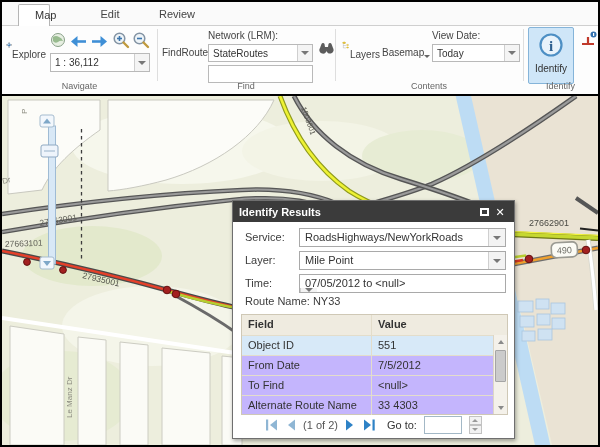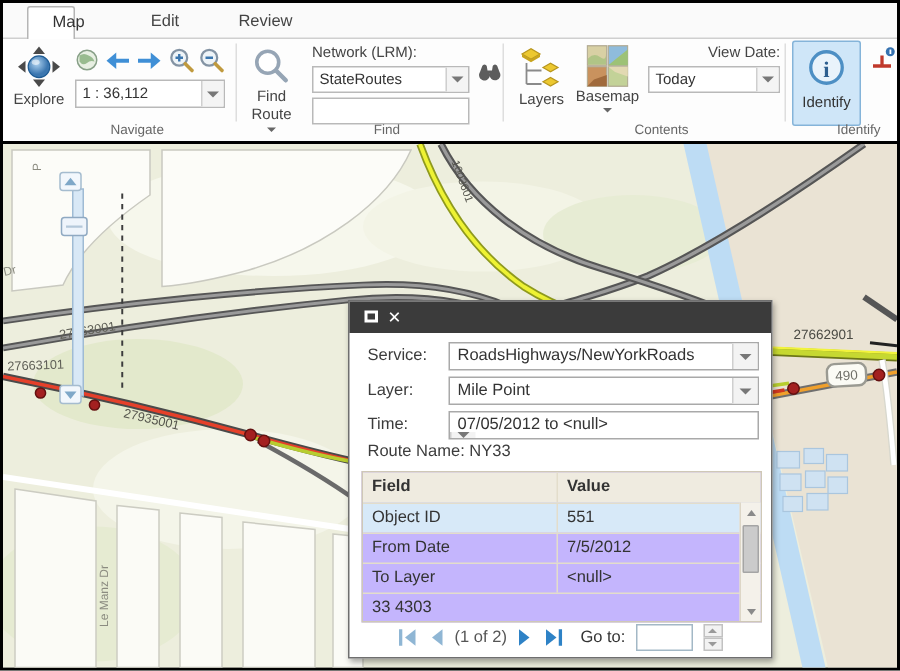--- a/index.html
+++ b/index.html
@@ -7,22 +7,22 @@
   #page{position:relative;width:600px;height:447px;background:#000;font-family:"Liberation Sans",sans-serif;overflow:hidden;}
 
   
   #tabbar{position:absolute;left:2px;top:2px;width:596px;height:24px;background:#fafafa;border-bottom:1px solid #cfcfcf;}
   .tab{position:absolute;top:2px;height:22px;line-height:21px;font-size:11px;color:#444;text-align:center;cursor:default;}
   .tab.active{background:#fff;border:1px solid #b5b5b5;border-bottom:none;border-radius:2px 2px 0 0;height:23px;color:#333;}
 
   
   #ribbon{position:absolute;left:2px;top:26px;width:596px;height:68px;background:#fdfdfd;}
   .grp-sep{position:absolute;top:3px;bottom:13px;width:1px;background:#dedede;}
-  .grp-label{position:absolute;bottom:1px;height:12px;font-size:9px;color:#666;text-align:center;margin-left:12px;}
-  .rbtn{position:absolute;display:flex;flex-direction:column;align-items:center;font-size:10px;color:#444;}
+  .grp-label{position:absolute;bottom:1px;height:12px;font-size:9px;color:#666;text-align:center;}
+  .rbtn{position:absolute;display:flex;flex-direction:row;align-items:flex-end;font-size:10px;color:#444;}
   .rbtn .lbl{margin-top:1px;line-height:11px;text-align:center;}
   .combo{position:absolute;height:19px;background:#fff;border:1px solid #b9b9b9;display:flex;align-items:center;}
   .combo .txt{flex:1;font-size:10px;color:#333;padding-left:4px;white-space:nowrap;overflow:hidden;}
   .combo .dd{width:15px;align-self:stretch;background:#f4f4f4;border-left:1px solid #cfcfcf;display:flex;align-items:center;justify-content:center;}
   .tri-dn{width:0;height:0;border-left:4px solid transparent;border-right:4px solid transparent;border-top:4px solid #777;}
   .tri-dn.sm{border-left-width:3px;border-right-width:3px;border-top-width:3px;border-top-color:#666;}
   .rlabel{position:absolute;font-size:10px;color:#444;white-space:nowrap;}
   .miniico{position:absolute;}
   #identify-btn{position:absolute;left:526px;top:1px;width:46px;height:57px;background:#cfe6f8;border:1px solid #85b4d9;border-radius:2px;display:flex;flex-direction:column;align-items:center;font-size:10px;color:#333;}
 
@@ -179,21 +179,21 @@
         <rect x="14.5" y="0.5" width="13" height="13" fill="#8fbcdc" stroke="#b0a890" stroke-width="0.8"></rect>
         <polygon points="14.5,13.5 27.5,13.5 27.5,3 20,9" fill="#9dc276"></polygon>
         <rect x="0.5" y="14.5" width="13" height="13" fill="#c9925e" stroke="#b0a890" stroke-width="0.8"></rect>
         <polygon points="0.5,27.5 13.5,27.5 13.5,20 5,23" fill="#a06a3c"></polygon>
         <rect x="14.5" y="14.5" width="13" height="13" fill="#c3d298" stroke="#b0a890" stroke-width="0.8"></rect>
         <polygon points="14.5,14.5 27.5,14.5 27.5,21 19,18" fill="#e2d9b2"></polygon>
       </svg>
       <span class="lbl">Basemap</span>
       <span class="tri-dn sm" style="margin-top:2px;"></span>
     </div>
-    <div class="rlabel" style="left:430px;top:4px;margin-left:40px;">View Date:</div>
+    <div class="rlabel" style="left:430px;top:4px;">View Date:</div>
     <div class="combo" style="left:430px;top:18px;width:88px;height:18px;">
       <span class="txt">Today</span>
       <span class="dd">
           <span class="tri-dn"></span>
         </span>
     </div>
     <div class="grp-label" style="left:333px;width:188px;">Contents</div>
     <div class="grp-sep" style="left:521px;"></div>
 
     <div id="identify-btn">
@@ -324,20 +324,21 @@
         <polygon points="45,22.5 41,27.5 49,27.5" fill="#7fa8c8"></polygon>
         <rect x="38" y="161" width="14" height="12" rx="2" fill="#f2f7fc" stroke="#a5bccf"></rect>
         <polygon points="45,170 41,165 49,165" fill="#7fa8c8"></polygon>
         <rect x="39" y="49" width="17" height="12" rx="2" fill="#eef4fb" stroke="#8fa9c2"></rect>
         <line x1="42" y1="55" x2="53" y2="55" stroke="#b4c8da" stroke-width="1.5"></line>
       </g>
     </svg>
 
     <div id="dlg" style="left:230px;top:104px;">
       <div id="dlg-title">
+        <span class="t">Identify Results</span>
         <span class="wbtn"><span class="maxbox"></span></span>
         <span class="wbtn"><span>✕</span></span>
       </div>
 
       <div class="frow" style="top:27px;">Service:</div>
       <div class="fcombo" style="top:27px;">
         <span class="txt">RoadsHighways/NewYorkRoads</span>
         <span class="dd">
             <span class="tri-dn"></span>
           </span>
@@ -369,24 +370,25 @@
         </div>
         <div class="trow sel">
           <span class="c1">Object ID</span>
           <span class="c2">551</span>
         </div>
         <div class="trow">
           <span class="c1">From Date</span>
           <span class="c2">7/5/2012</span>
         </div>
         <div class="trow">
-          <span class="c1">To Layer</span>
+          <span class="c1">To Find</span>
           <span class="c2">&lt;null&gt;</span>
         </div>
         <div class="trow">
+          <span class="c1">Alternate Route Name</span>
           <span class="c2">33 4303</span>
         </div>
         <div id="vscroll">
           <span class="sbtn" style="top:0;">
               <span class="tri-up-s"></span>
             </span>
           <span class="sthumb"></span>
           <span class="sbtn" style="bottom:0;">
               <span class="tri-dn-s"></span>
             </span>

